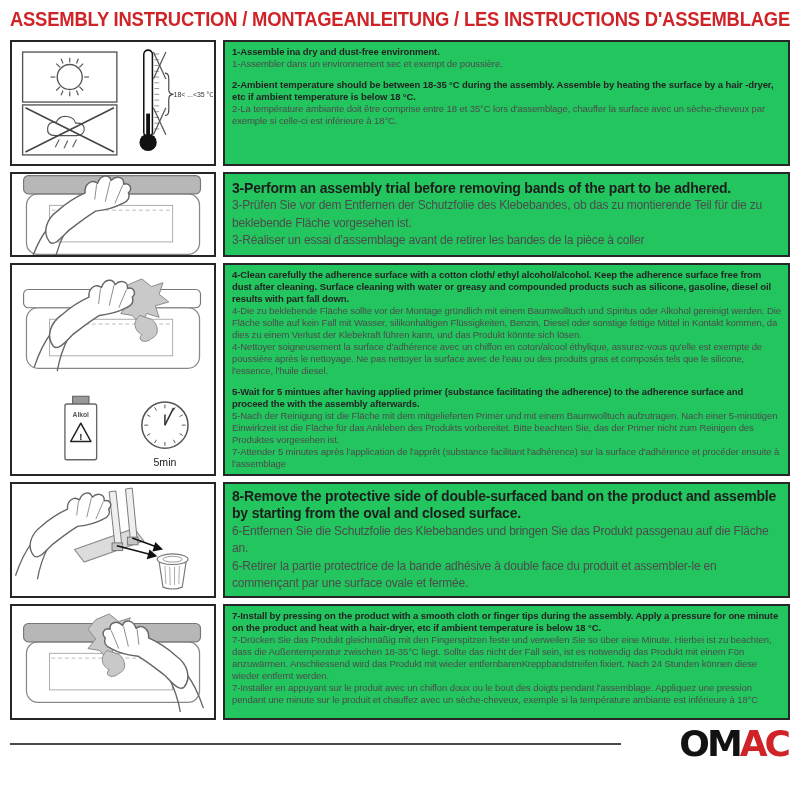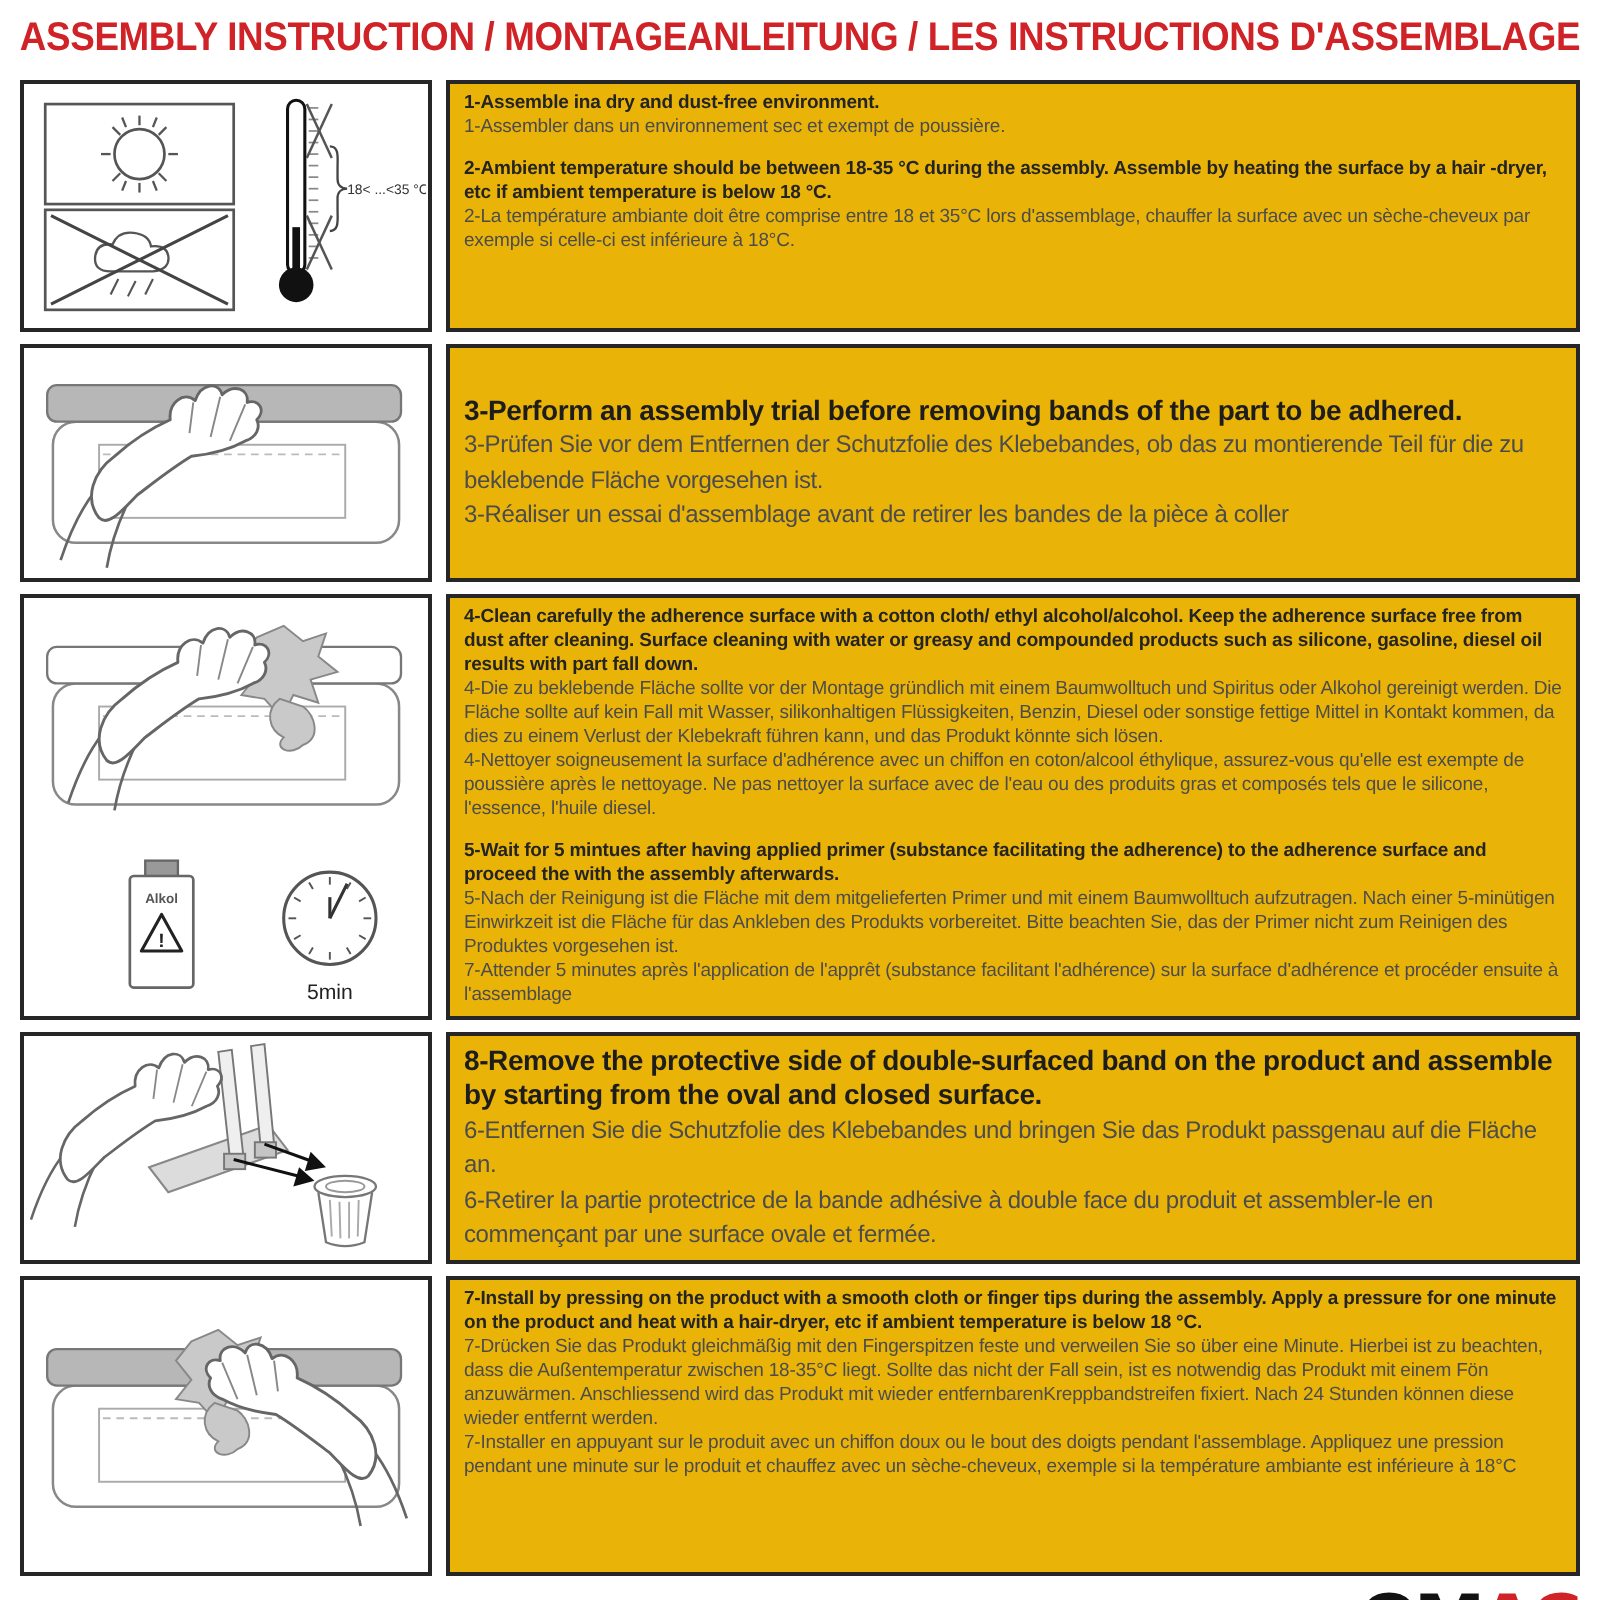--- a/index.html
+++ b/index.html
@@ -5,23 +5,23 @@
   html,body { margin:0; padding:0; background:#fff; }
   body { width:800px; height:800px; font-family:"Liberation Sans", sans-serif; color:#333; overflow:hidden; }
   .page { padding:4px 10px 0 10px; box-sizing:border-box; }
   .title-wrap { display:flex; justify-content:center; margin:4px 0 9px 0; }
   .title { color:#d02327; font-weight:bold; font-size:20px; white-space:nowrap;
            letter-spacing:-0.2px; transform:scaleX(0.92); transform-origin:center; }
   .row { display:flex; gap:7px; margin-bottom:6px; }
   .ill { width:206px; flex:0 0 206px; border:2px solid #262626; box-sizing:border-box;
          display:flex; align-items:center; justify-content:center; background:#fff; overflow:hidden; }
   .ill.col { flex-direction:column; justify-content:space-between; padding:3px 0; }
-  .txt { flex:1; border:2px solid #262626; box-sizing:border-box; padding:4px 7px; overflow:hidden; background:#eab308; }
+  .txt { flex:1; border:2px solid #262626; box-sizing:border-box; padding:4px 7px; overflow:hidden; background:#22c55e; }
   .txt.center-v { display:flex; flex-direction:column; justify-content:center; }
-  .r1 { height:126px; } .r2 { height:119px; } .r3 { height:213px; } .r4 { height:116px; } .r5 { height:150px; }
+  .r1 { height:126px; } .r2 { height:85px; } .r3 { height:213px; } .r4 { height:116px; } .r5 { height:116px; }
   .small p { margin:0; font-size:9.5px; line-height:12px; color:#4c4c4c; letter-spacing:-0.1px; }
   .small p.en { font-weight:bold; color:#242424; }
   .block + .block { margin-top:9px; }
   .large p { margin:0; font-size:12px; line-height:17.5px; color:#4c4c4c; letter-spacing:-0.2px; }
   .large p.en { font-weight:bold; color:#1d1d1d; font-size:14px; }
   .footer { display:flex; align-items:center; margin-top:4px;gap:48px; }
   .rule { flex:1; height:2px; background:#4a4a4a; }
   .logo { margin-left:10px; font-family:"DejaVu Sans", sans-serif; font-weight:bold;
           font-size:36px; letter-spacing:-3px; line-height:1; padding-right:2px; }
   .logo .black { color:#121212; }

